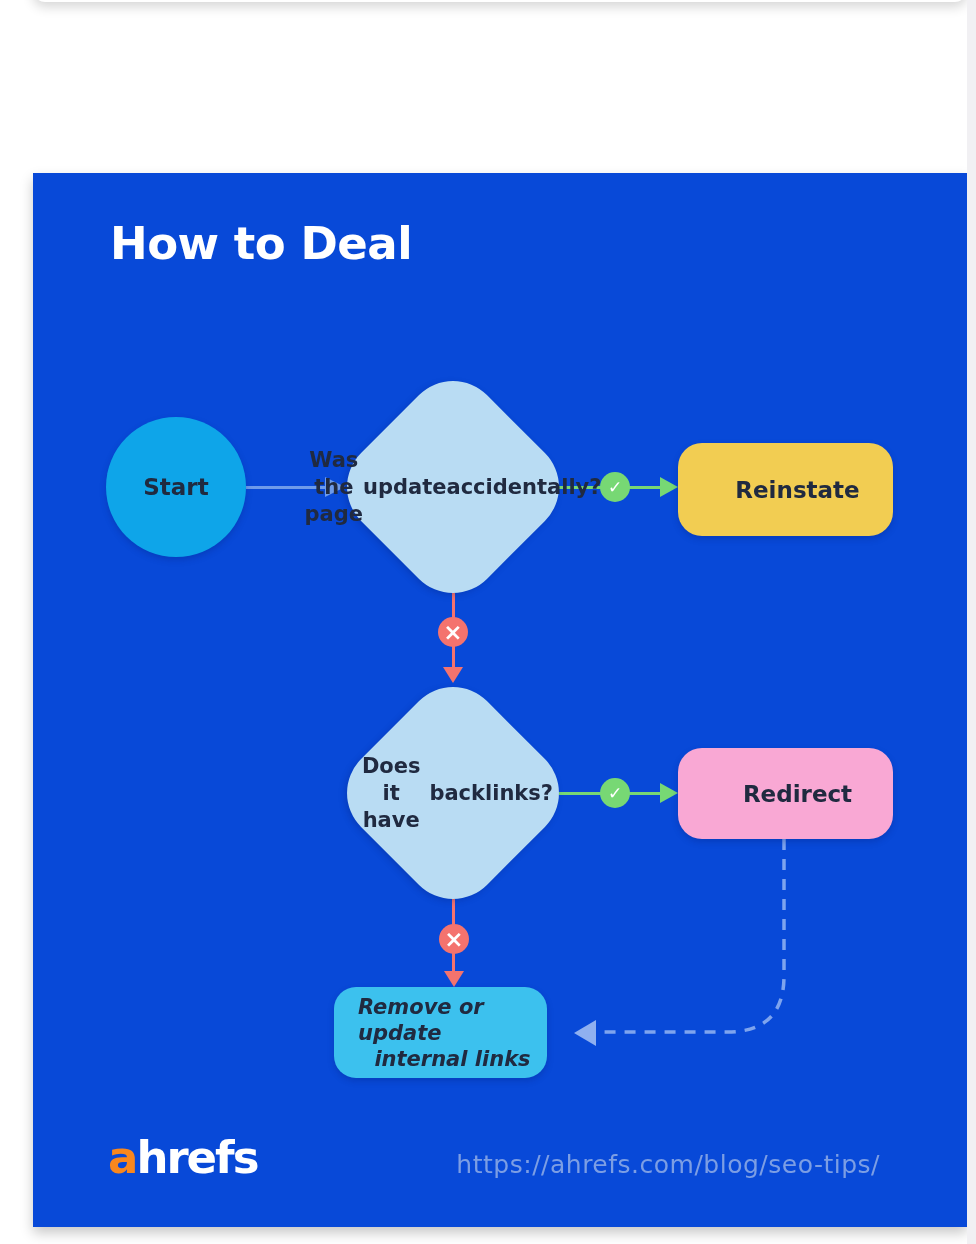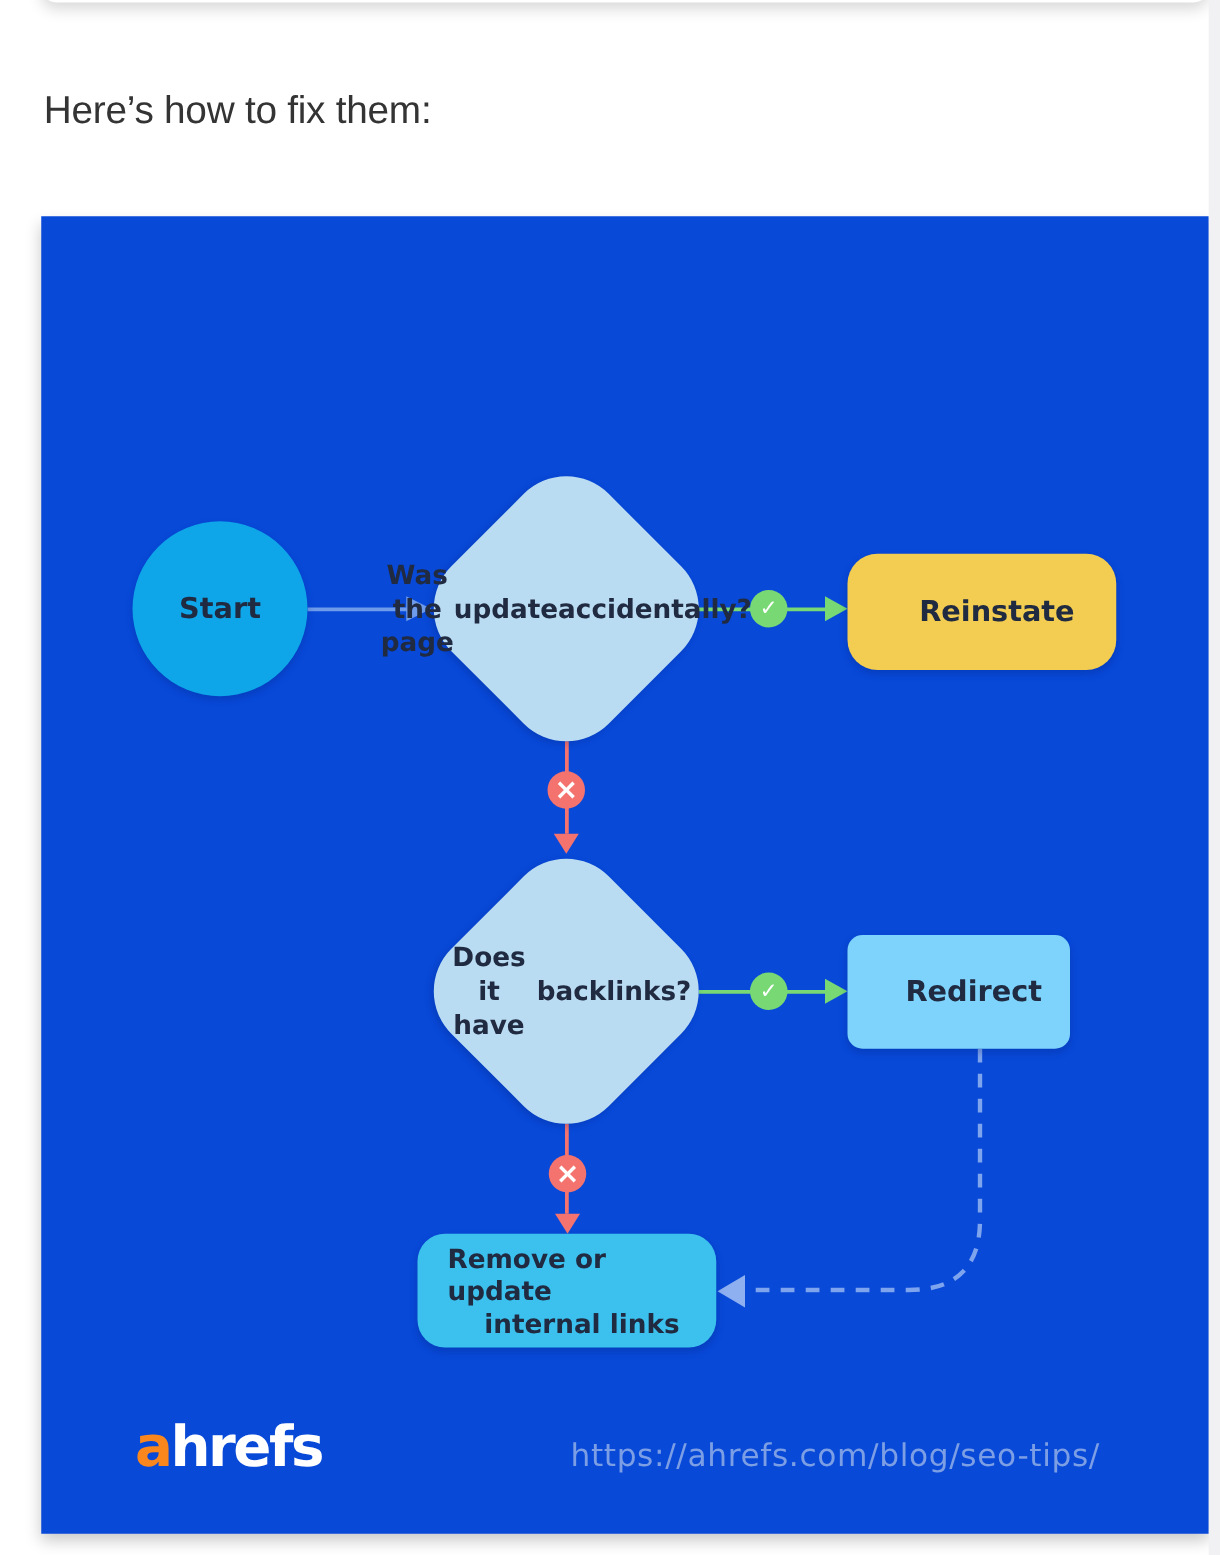--- a/index.html
+++ b/index.html
@@ -36,23 +36,23 @@
   .diamond-1 { left:331px; top:225px; }
   .diamond-2 { left:331px; top:531px; }
   .diamond-label { position:absolute; width:200px; height:152px; display:flex; flex-direction:row;
     align-items:center; justify-content:center; font-size:21px; line-height:27px; }
   .diamond-label-1 { left:320px; top:238px; }
   .diamond-label-2 { left:320px; top:544px; }
 
   .result-box { position:absolute; display:flex; align-items:center; justify-content:center;
     font-size:23px; font-weight:700; color:#202a40; box-shadow:0 3px 6px rgba(4,28,110,0.25);padding-left:24px; }
   .box-reinstate { left:645px; top:270px; width:215px; height:93px; border-radius:24px; background:#f2cd52; }
-  .box-redirect  { left:645px; top:575px; width:178px; height:91px; border-radius:12px; background:#7dd3fc; }
-  .box-remove    { left:301px; top:814px; width:239px; height:91px; border-radius:22px; background:#3cc1ee;
-    flex-direction:column; font-size:21px; line-height:26px; }
+  .box-redirect  { left:645px; top:575px; width:215px; height:91px; border-radius:24px; background:#f9a8d4; }
+  .box-remove    { left:301px; top:814px; width:213px; height:91px; border-radius:22px; background:#3cc1ee;
+    flex-direction:column; font-size:21px; line-height:26px;font-style:italic; }
 
   .hline { position:absolute; height:3px; }
   .vline { position:absolute; width:3px; }
   .c-blue  { background:#6e9bea; }
   .c-green { background:#77d874; }
   .c-red   { background:#f4736e; }
 
   .arrow-right { position:absolute; width:0; height:0; border-top:10px solid transparent;
     border-bottom:10px solid transparent; }
   .arrow-down { position:absolute; width:0; height:0; border-left:10px solid transparent;
@@ -68,25 +68,25 @@
   .logo-a { color:#f9871e; }
   .url { position:absolute; right:87px; top:977px; font-size:25px; letter-spacing:0.5px; color:#7c9ee4; }
 </style>
 </head>
 <body>
 
 <div class="page">
   <div class="prev-card"></div>
   <div class="right-gutter"></div>
 
-  <h2 class="heading">Here’s how to fix them:</h2>
 
   <div class="infographic">
 
     <div class="title">
+      <div>How to Deal</div>
     </div>
 
     <svg class="dashed-svg" width="934" height="1054" viewBox="0 0 934 1054">
       <path d="M 751 666 L 751 803 Q 751 859 694 859 L 563 859" fill="none" stroke="#7ea4ee" stroke-width="3.5" stroke-dasharray="11 9"></path>
       <polygon points="541,860 563,847 563,873" fill="#8fb0f0"></polygon>
     </svg>
 
     <div class="hline c-blue" style="left:213px; top:313px; width:81px;"></div>
     <div class="arrow-right" style="left:292px; top:304px; border-left:20px solid #6e9bea;"></div>
 

